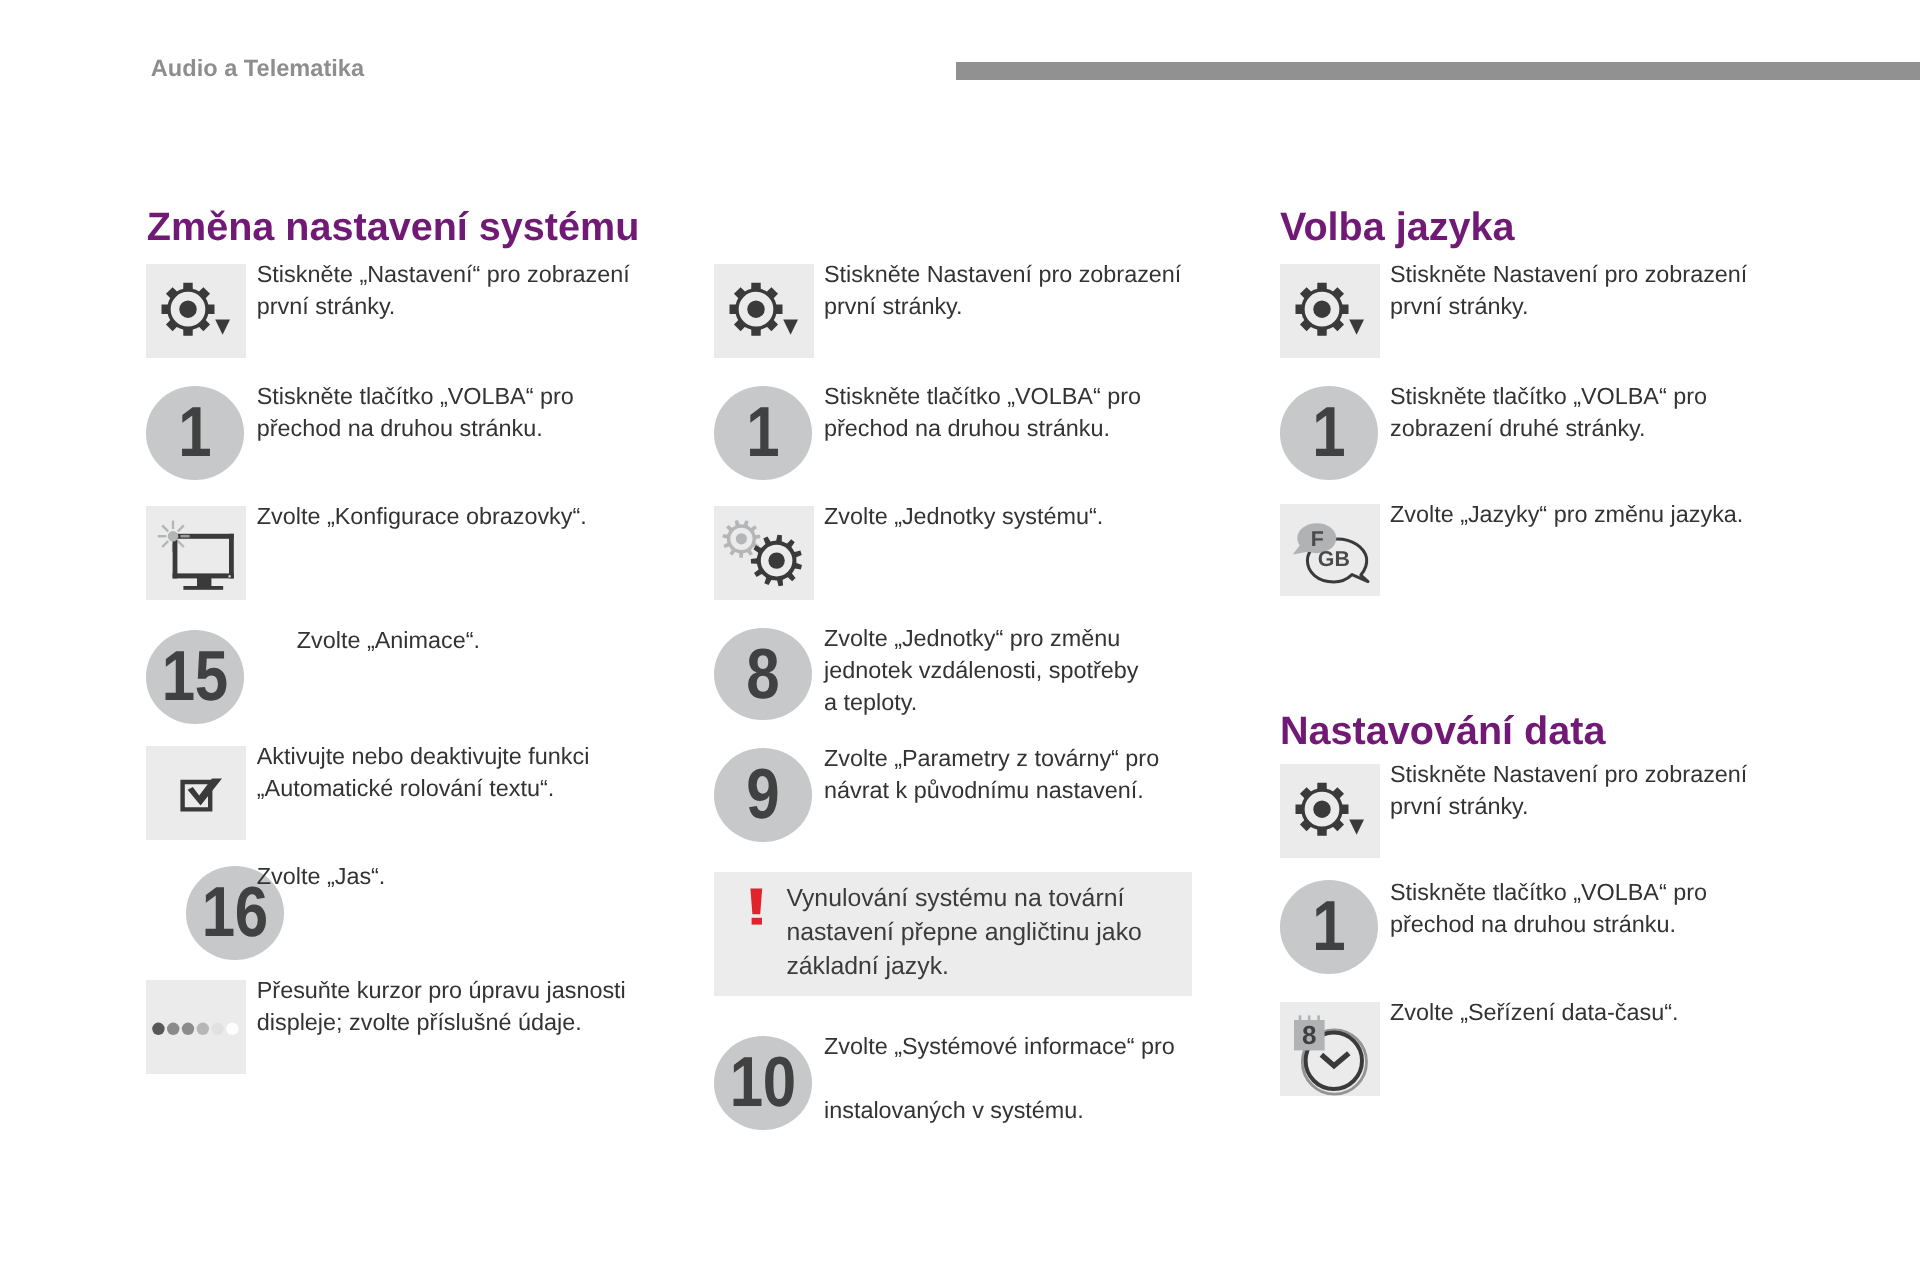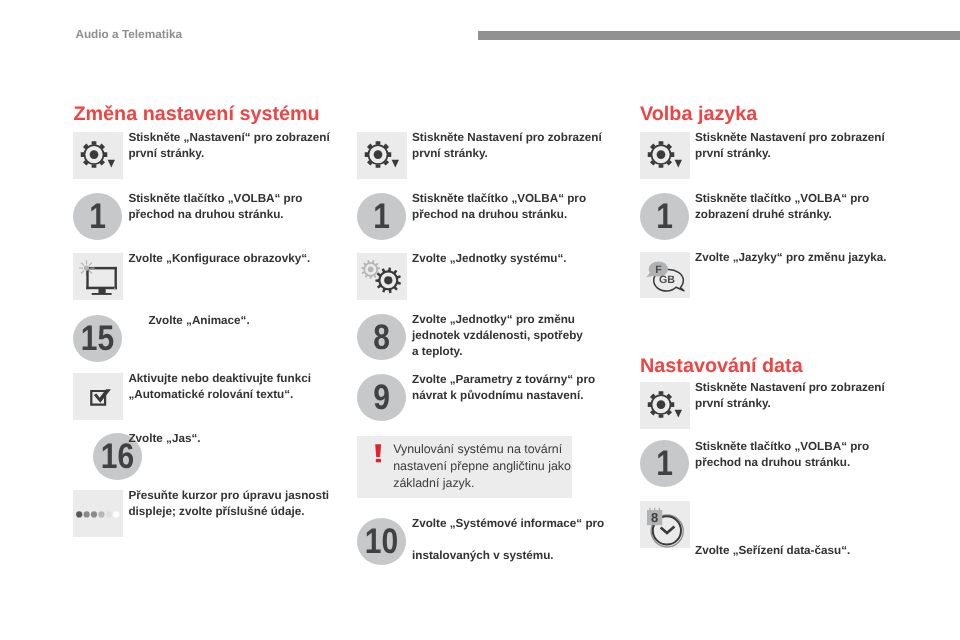--- a/index.html
+++ b/index.html
@@ -9,32 +9,32 @@
        -webkit-font-smoothing:antialiased;text-rendering:geometricPrecision;}
   .page{position:absolute;left:0;top:0;width:960px;height:640px;}
 
   
   .hdr-title{position:absolute;left:75.4px;top:28.3px;font-size:11.8px;font-weight:bold;
              color:#8e8e8e;line-height:12px;}
   .hdr-rule{position:absolute;left:478px;top:31px;width:482px;height:9px;background:#919191;}
 
   
   h2.sec{position:absolute;margin:0;padding:0;font-size:19.8px;font-weight:bold;
-         color:#ef4444;line-height:20px;white-space:nowrap;text-align:right;}
+         color:#701a75;line-height:20px;white-space:nowrap;text-align:right;}
 
   
   .ic{position:absolute;width:49.5px;height:46.8px;}
   .ic-box{background:#ebebeb;}
   .ic-circ{position:absolute;width:48.8px;height:46.6px;border-radius:50%;background:#c6c8c9;}
   .ic-circ .n{position:absolute;left:0;top:0;width:100%;height:100%;
               display:flex;align-items:center;justify-content:center;
               font-size:35.5px;font-weight:bold;color:#414141;line-height:52.5px;
               letter-spacing:-0.2px;box-sizing:border-box;
               transform:scaleX(0.845);transform-origin:center center;}
-  .tx{position:absolute;width:214px;font-size:11.7px;font-weight:bold;color:#333333;
+  .tx{position:absolute;width:214px;font-size:11.7px;font-weight:normal;color:#333333;
       line-height:16px;}
 
   
   .note{position:absolute;background:#ececec;box-sizing:border-box;}
   .note .ntx{position:absolute;left:36.2px;top:5.3px;width:230px;
              font-size:12.4px;color:#3b3b3b;line-height:17.3px;}
   .note .bang{position:absolute;left:16.6px;top:8.1px;width:9px;height:20px;}
   .note .bang svg{position:static;}
 
   
@@ -49,21 +49,21 @@
 <body>
 
 <div class="page">
   <div class="hdr-title">Audio a Telematika</div>
   <div class="hdr-rule"></div>
 
   <h2 class="sec" id="h1" style="left: 73.4px; top: 103.7px;">Změna nastavení systému</h2>
   <h2 class="sec" id="h2" style="left: 640px; top: 103.7px;">Volba jazyka</h2>
   <h2 class="sec" id="h3" style="left: 640px; top: 356px;">Nastavování data</h2>
 
-  <div class="note" id="note" style="left: 357px; top: 435.5px; width: 215px; height: 62px;">
+  <div class="note" id="note" style="left: 357px; top: 435.5px; width: 239px; height: 62px;">
     <span class="bang" aria-label="!">
         <svg width="9" height="20" viewBox="0 0 9 20">
           <path d="M1.2 0.2 L7.1 0.2 L6.1 13.1 L2.2 13.1 Z" fill="#e0232c"></path>
           <rect x="1.8" y="14.9" width="5.2" height="3.4" fill="#e0232c"></rect>
         </svg>
       </span>
     <div class="ntx" id="notetext"><span>Vynulování systému na tovární</span><br><span>nastavení přepne angličtinu jako</span><br><span>základní jazyk.</span></div>
   </div>
 
   <div id="rowhost">
@@ -241,17 +241,17 @@
             <rect x="7.0" y="9.0" width="15.3" height="15.2" fill="#b0b2b3"></rect>
             <g stroke="#b0b2b3" stroke-width="1.3" stroke-linecap="butt">
               <path d="M10.0 6.7 L10.0 9.6"></path>
               <path d="M14.6 6.7 L14.6 9.6"></path>
               <path d="M19.3 6.7 L19.3 9.6"></path>
             </g>
             <text x="14.6" y="20.9" font-family="Liberation Sans, sans-serif" font-size="13.0" font-weight="bold" fill="#3f3f3f" text-anchor="middle">8</text>
           </g>
         </svg>
       </div>
-      <div class="tx" style="left: 695px; top: 499.1px; margin-top: 44px;"><span>Zvolte „Seřízení data-času“.</span></div>
+      <div class="tx" style="left: 695px; top: 499.1px;"><span>Zvolte „Seřízení data-času“.</span></div>
     </div>
 
   <div class="pagenum">68</div>
 </div>
 
 </body></html>

